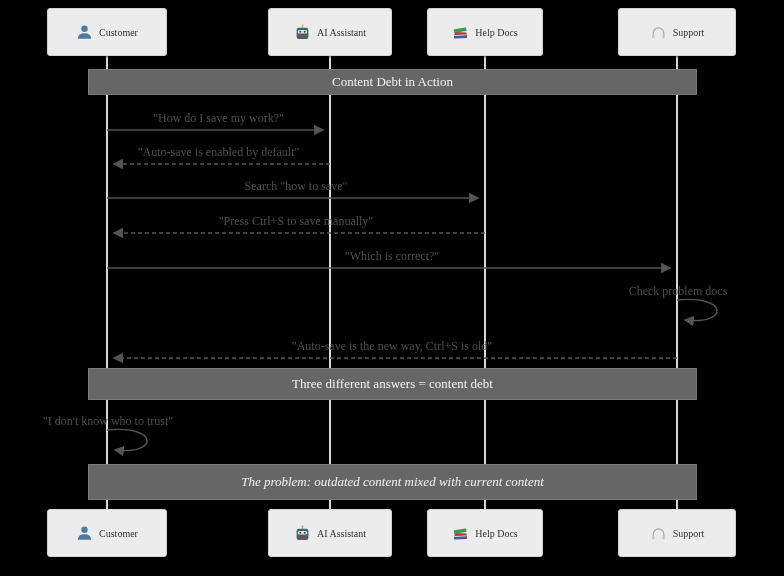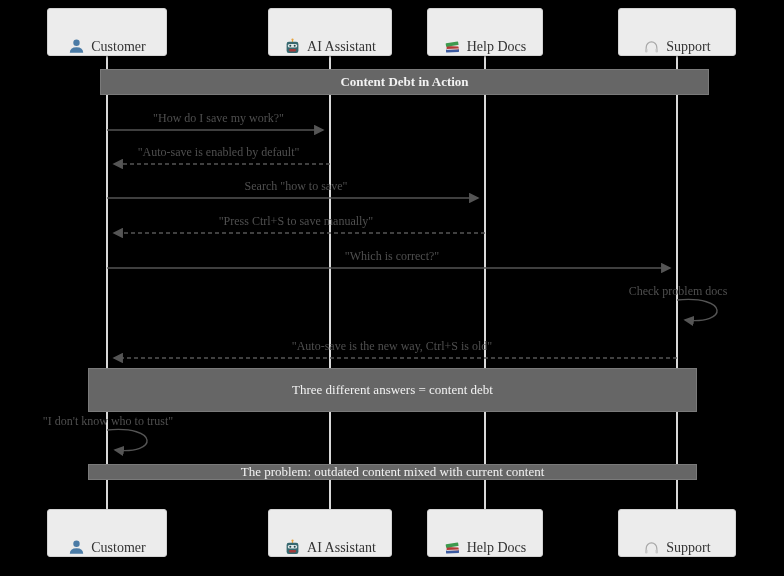--- a/index.html
+++ b/index.html
@@ -17,22 +17,22 @@
     color:var(--band-text);font-size:13px;
     display:flex;align-items:center;justify-content:center;white-space:nowrap;
   }
   .msg-label{
     position:absolute;z-index:4;transform:translateX(-50%);
     font-size:12px;color:var(--msg-text);white-space:nowrap;
   }
   .actor{
     position:absolute;z-index:5;height:48px;box-sizing:border-box;
     background:var(--actor-fill);border:1px solid var(--actor-border);
-    border-radius:3px;color:var(--actor-text);font-size:14px;
-    display:flex;align-items:flex-end;justify-content:center;gap:6px;
+    border-radius:3px;color:var(--actor-text);font-size:10px;
+    display:flex;align-items:center;justify-content:center;gap:6px;
     box-shadow:0 1px 2px rgba(0,0,0,.5);
   }
   .actor .icon{display:inline-flex;width:17px;height:17px;}
 </style>
 </head>
 <body>
 
 <div class="stage" id="stage" style="--bg: #000000; --actor-fill: #ececec; --actor-border: #d2d2d2; --actor-text: #333333; --lifeline: #d8d8d8; --signal: #555555; --msg-text: #4f4f4f; --band-fill: #666666; --band-border: #7a7a7a; --band-text: #f2f2f2;">
   <svg id="signal-layer" width="784" height="576">
     <defs>
@@ -134,24 +134,24 @@
     <div class="actor" style="left: 618px; top: 509px; width: 118px; height: 48px;">
       <span class="icon">
         <svg width="17" height="17" viewBox="0 0 17 17">
           <path d="M3.2,11.6 V9.2 a5.3,5.3 0 0 1 10.6,0 V11.6" fill="none" stroke="#a8a8a8" stroke-width="1.2"></path>
           <rect x="2" y="10.4" width="2.5" height="4" rx="1.2" fill="#c9c9c9"></rect>
           <rect x="12.5" y="10.4" width="2.5" height="4" rx="1.2" fill="#c9c9c9"></rect>
         </svg>
       </span>
       <span>Support</span>
     </div>
-    <div class="band" style="left: 100px; width: 609px; top: 69px; height: 26px; font-weight: bold;">Content Debt in Action</div>
+    <div class="band" style="left: 88px; width: 609px; top: 69px; height: 26px;">Content Debt in Action</div>
     <div class="msg-label" style="left: 218.5px; top: 111px;">"How do I save my work?"</div>
     <div class="msg-label" style="left: 218.5px; top: 145px;">"Auto-save is enabled by default"</div>
     <div class="msg-label" style="left: 296px; top: 179px;">Search "how to save"</div>
     <div class="msg-label" style="left: 296px; top: 214px;">"Press Ctrl+S to save manually"</div>
     <div class="msg-label" style="left: 392px; top: 249px;">"Which is correct?"</div>
     <div class="msg-label" style="left: 678px; top: 284px;">Check problem docs</div>
     <div class="msg-label" style="left: 392px; top: 339px;">"Auto-save is the new way, Ctrl+S is old"</div>
-    <div class="band" style="left: 88px; width: 609px; top: 368px; height: 44px;">Three different answers = content debt</div>
+    <div class="band" style="left: 88px; width: 609px; top: 368px; height: 32px;">Three different answers = content debt</div>
     <div class="msg-label" style="left: 108px; top: 414px;">"I don't know who to trust"</div>
-    <div class="band" style="left: 88px; width: 609px; top: 464px; height: 16px;">The problem: outdated content mixed with current content</div>
+    <div class="band" style="left: 88px; width: 609px; top: 464px; height: 36px; font-style: italic;">The problem: outdated content mixed with current content</div>
   </div>
 
 </body></html>

